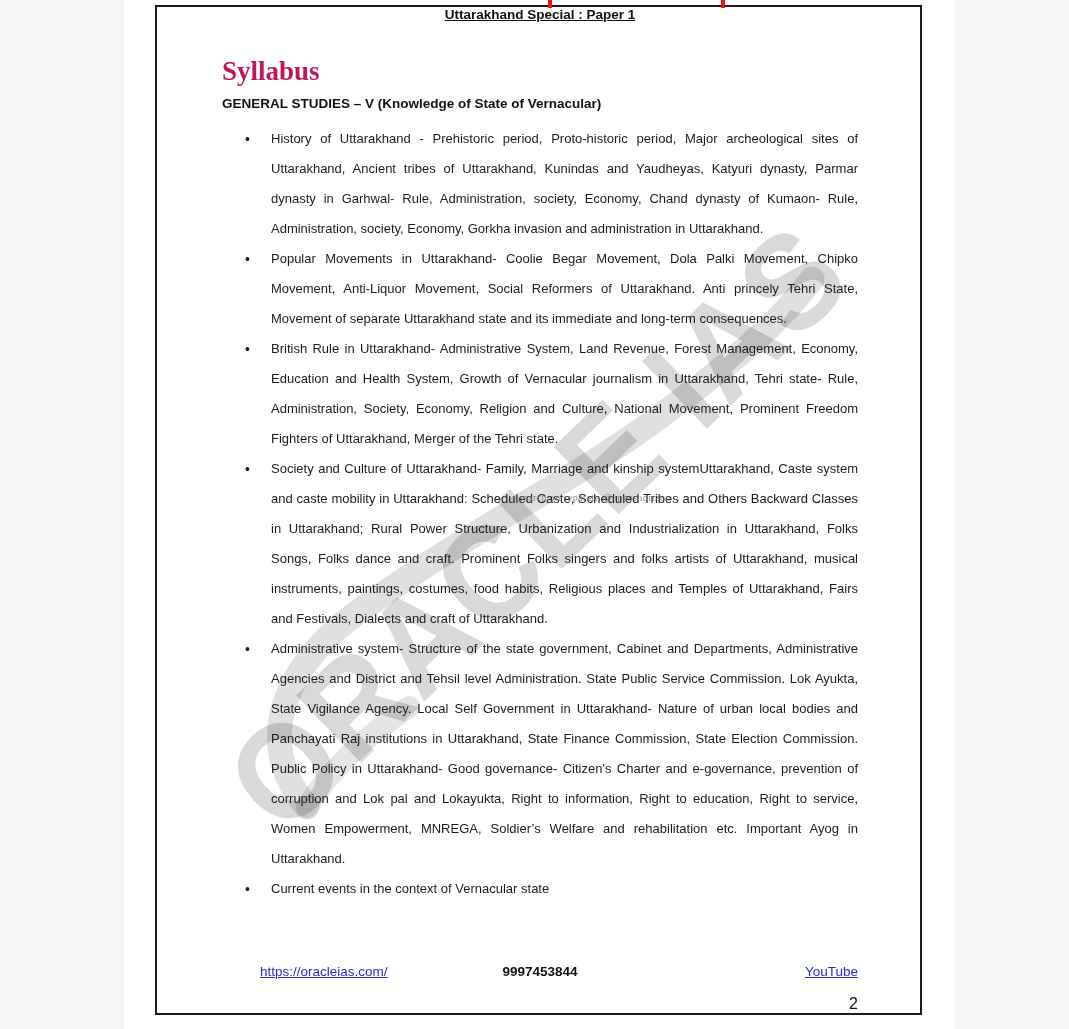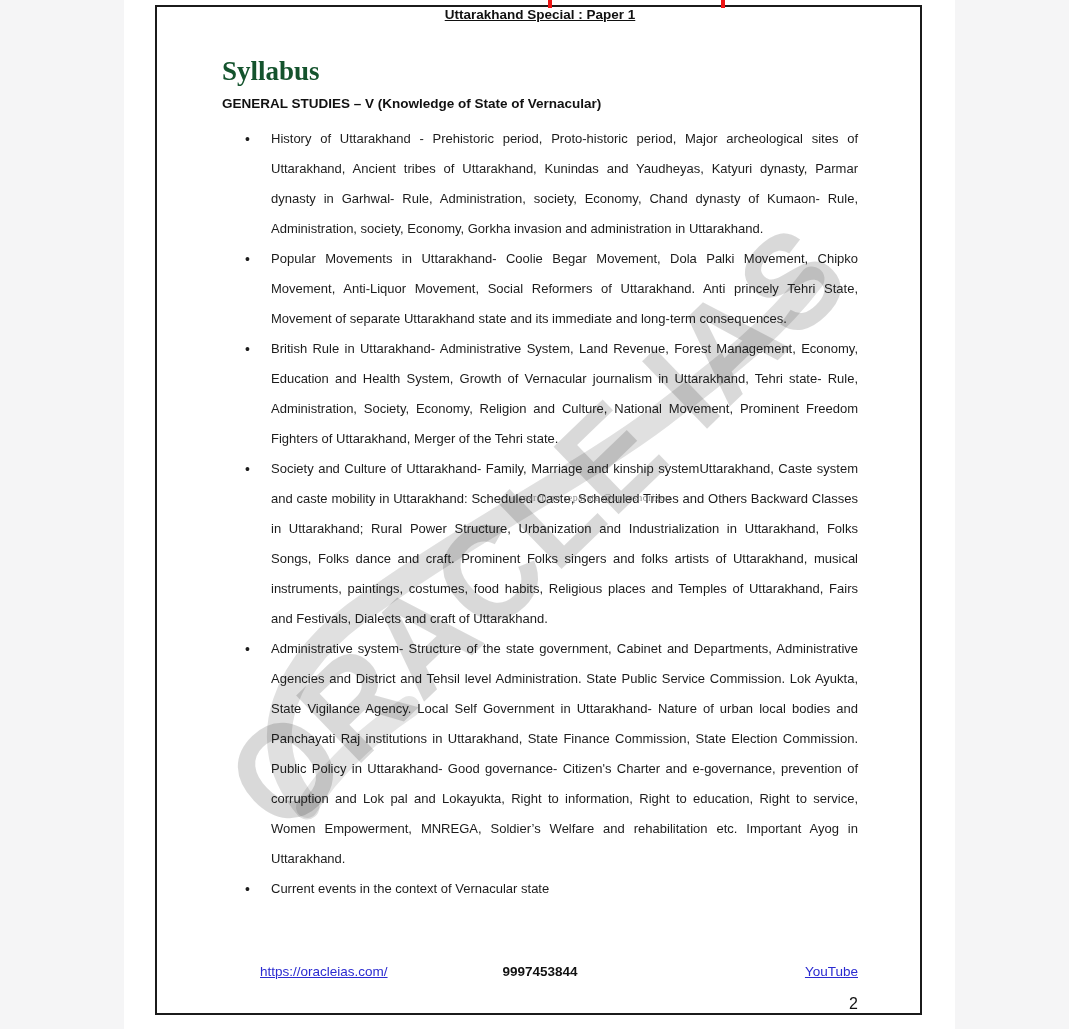--- a/index.html
+++ b/index.html
@@ -42,21 +42,21 @@
   }
   .header-title {
     text-align:center;
     font-size:13.5px; font-weight:bold; text-decoration:underline;
     color:#111;
   }
   .section-title {
     margin-top:34px;
     font-family:"Liberation Serif", serif;
     font-weight:bold; font-size:27px;
-    color:#14532d;
+    color:#be185d;
   }
   .subtitle {
     margin-top:9px;
     font-size:13.5px; font-weight:bold; color:#111;
   }
   ul.syllabus {
     margin-top:13px; list-style:none;
   }
   ul.syllabus li {
     position:relative;

